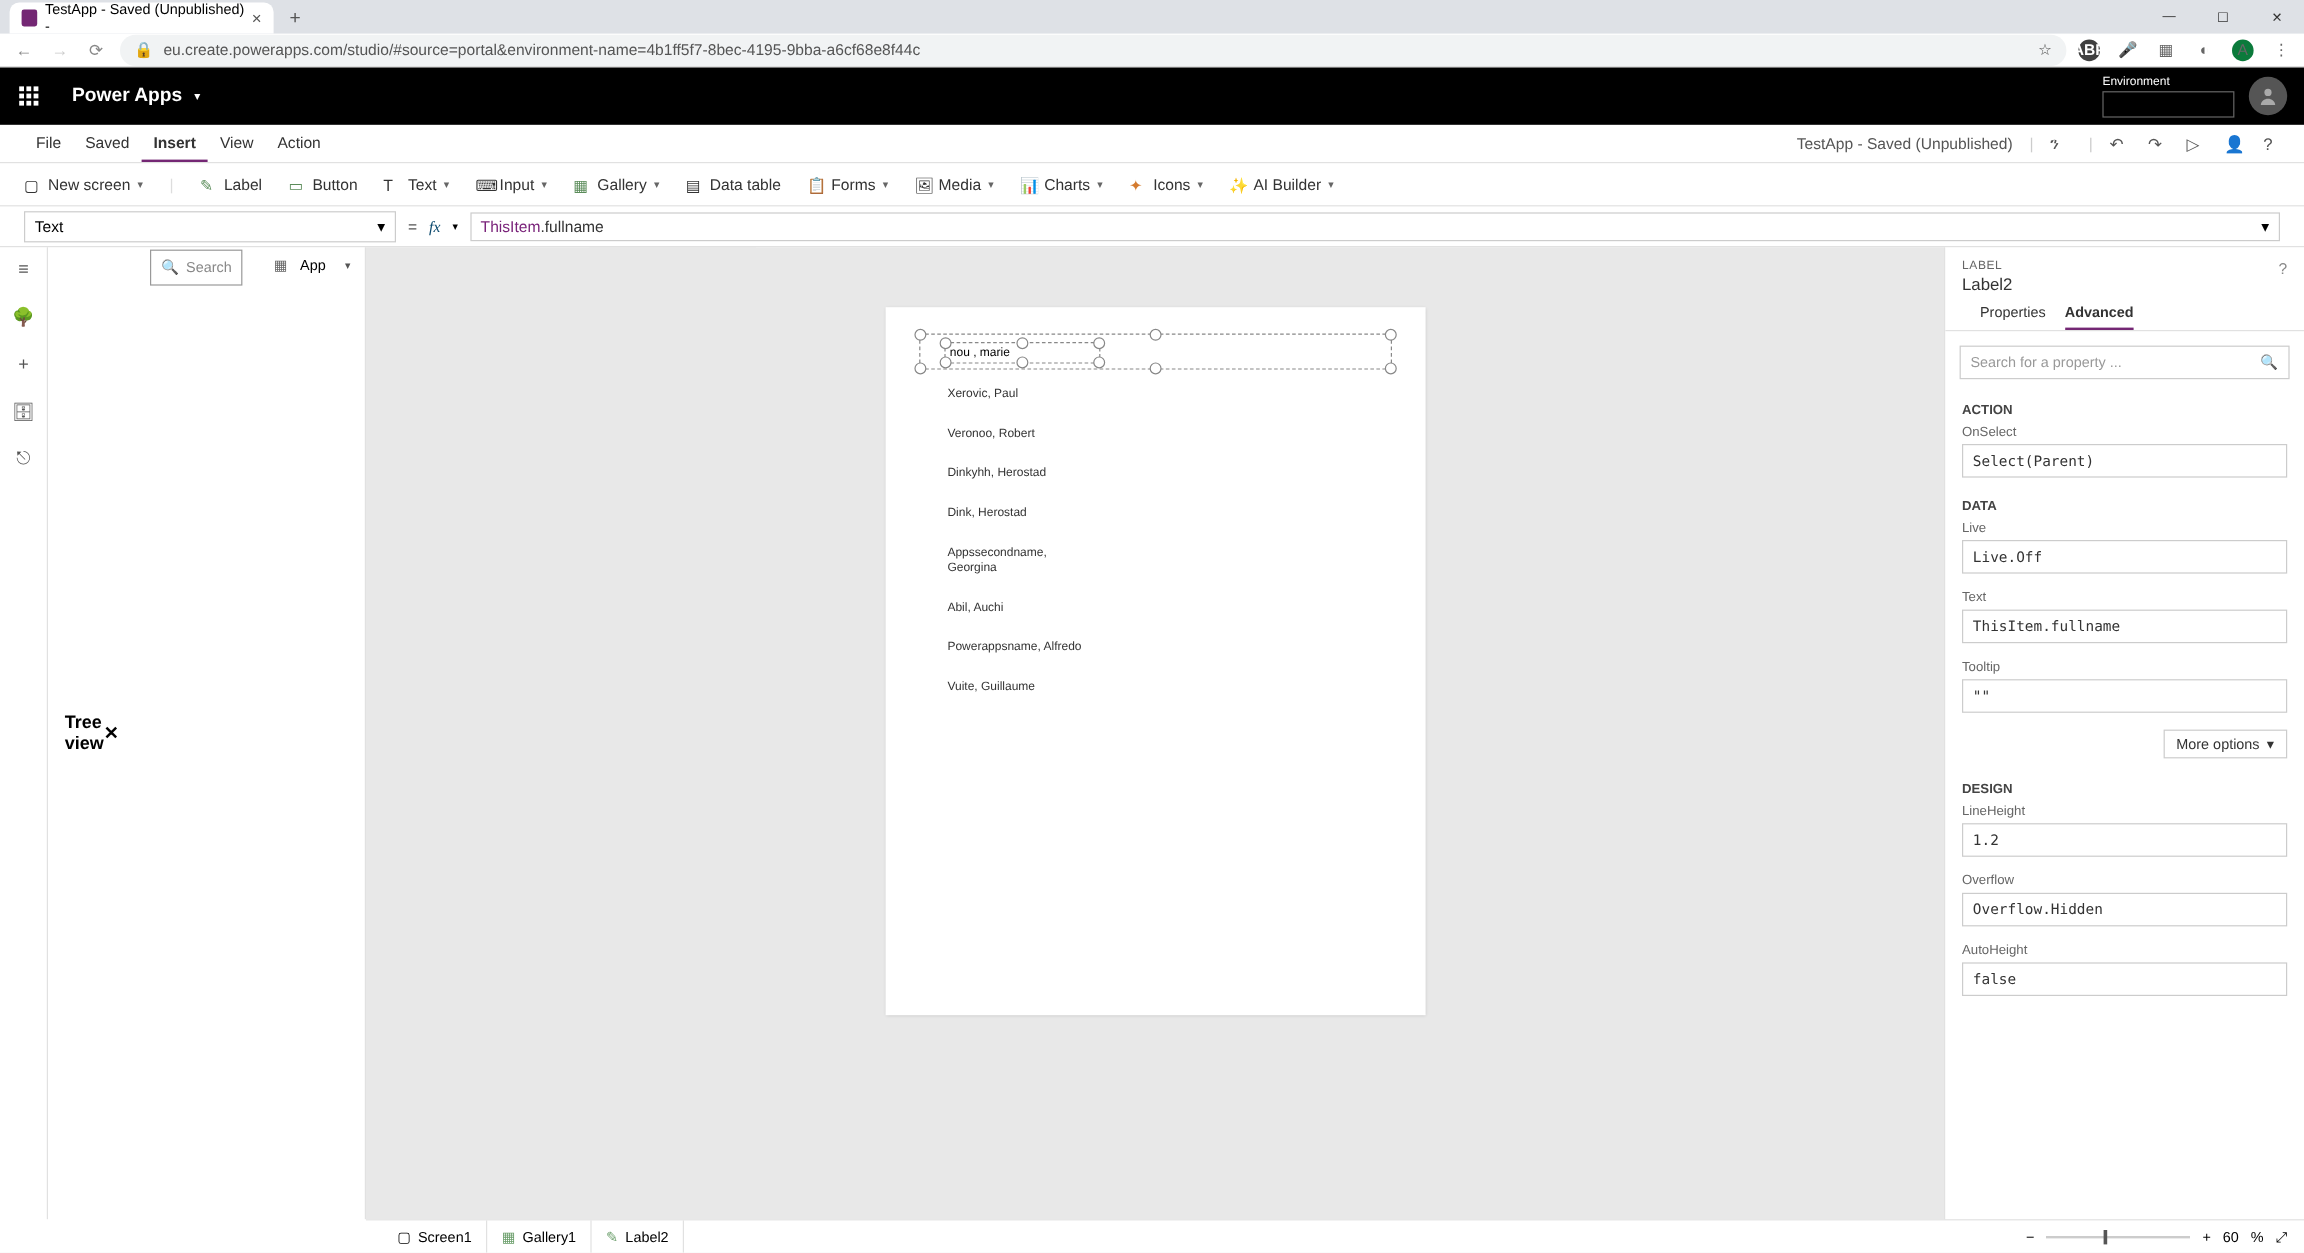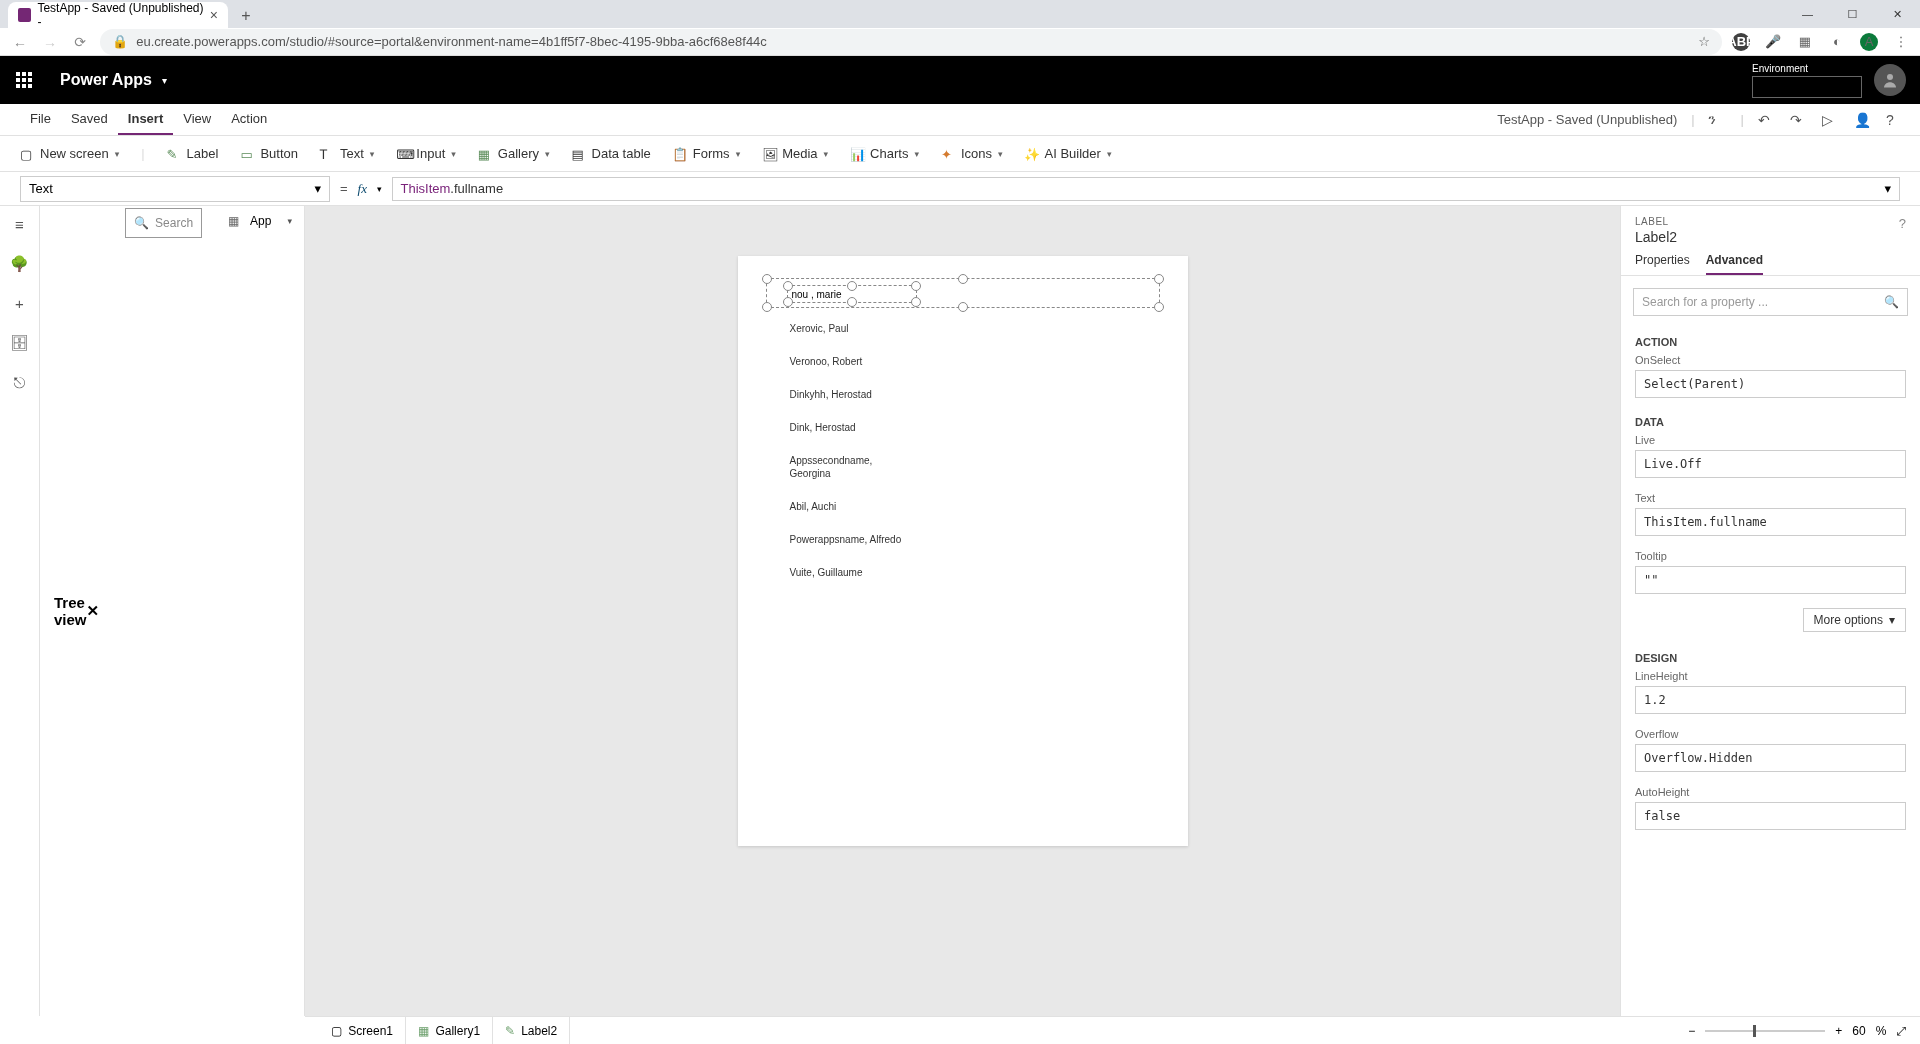--- a/index.html
+++ b/index.html
@@ -82,21 +82,21 @@
 .gallery-first { border: 1px dashed #888; height: 30px; position: relative; margin-bottom: 4px; }
 .sel-handle { width: 10px; height: 10px; border: 1px solid #888; background: #fff; border-radius: 50%; position: absolute; }
 .label-sel { border: 1px dashed #888; position: absolute; left: 20px; top: 6px; height: 18px; width: 130px; font-size: 10px; display: flex; align-items: center; padding-left: 4px; }
 .gallery-item { font-size: 10px; color: #333; padding: 10px 24px; line-height: 1.3; }
 
 
 .rpanel { width: 300px; border-left: 1px solid #e1e1e1; font-size: 12px; color: #333; display: flex; flex-direction: column; overflow-y: auto; }
 .rpanel-head { padding: 10px 14px 2px 14px; }
 .rpanel-head .cat { font-size: 10px; color: #666; letter-spacing: 0.5px; }
 .rpanel-head .nm { font-size: 14px; margin-top: 2px; }
-.rpanel-tabs { display: flex; gap: 16px; padding: 6px 14px 0 14px; border-bottom: 1px solid #e1e1e1; }
+.rpanel-tabs { display: flex; gap: 16px; padding: 6px 14px 0 29px; border-bottom: 1px solid #e1e1e1; }
 .rpanel-tabs div { padding-bottom: 6px; }
 .rpanel-tabs .active { border-bottom: 2px solid #742774; font-weight: 600; }
 .rpanel-search { margin: 12px; height: 28px; border: 1px solid #ccc; display: flex; align-items: center; padding: 0 8px; color: #999; justify-content: space-between; }
 .rpanel-section { padding: 8px 14px 2px 14px; font-size: 11px; font-weight: 600; color: #444; }
 .rpanel-prop { padding: 4px 14px 10px 14px; }
 .rpanel-prop .plabel { font-size: 11px; color: #666; margin-bottom: 4px; }
 .rpanel-prop .pval { border: 1px solid #ccc; height: 28px; padding: 0 8px; display: flex; align-items: center; font-family: Consolas, monospace; font-size: 12px; }
 .more-opts { margin: 4px 14px 12px auto; border: 1px solid #ccc; padding: 4px 10px; font-size: 12px; width: fit-content; display: flex; align-items: center; gap: 6px; }
 
 

